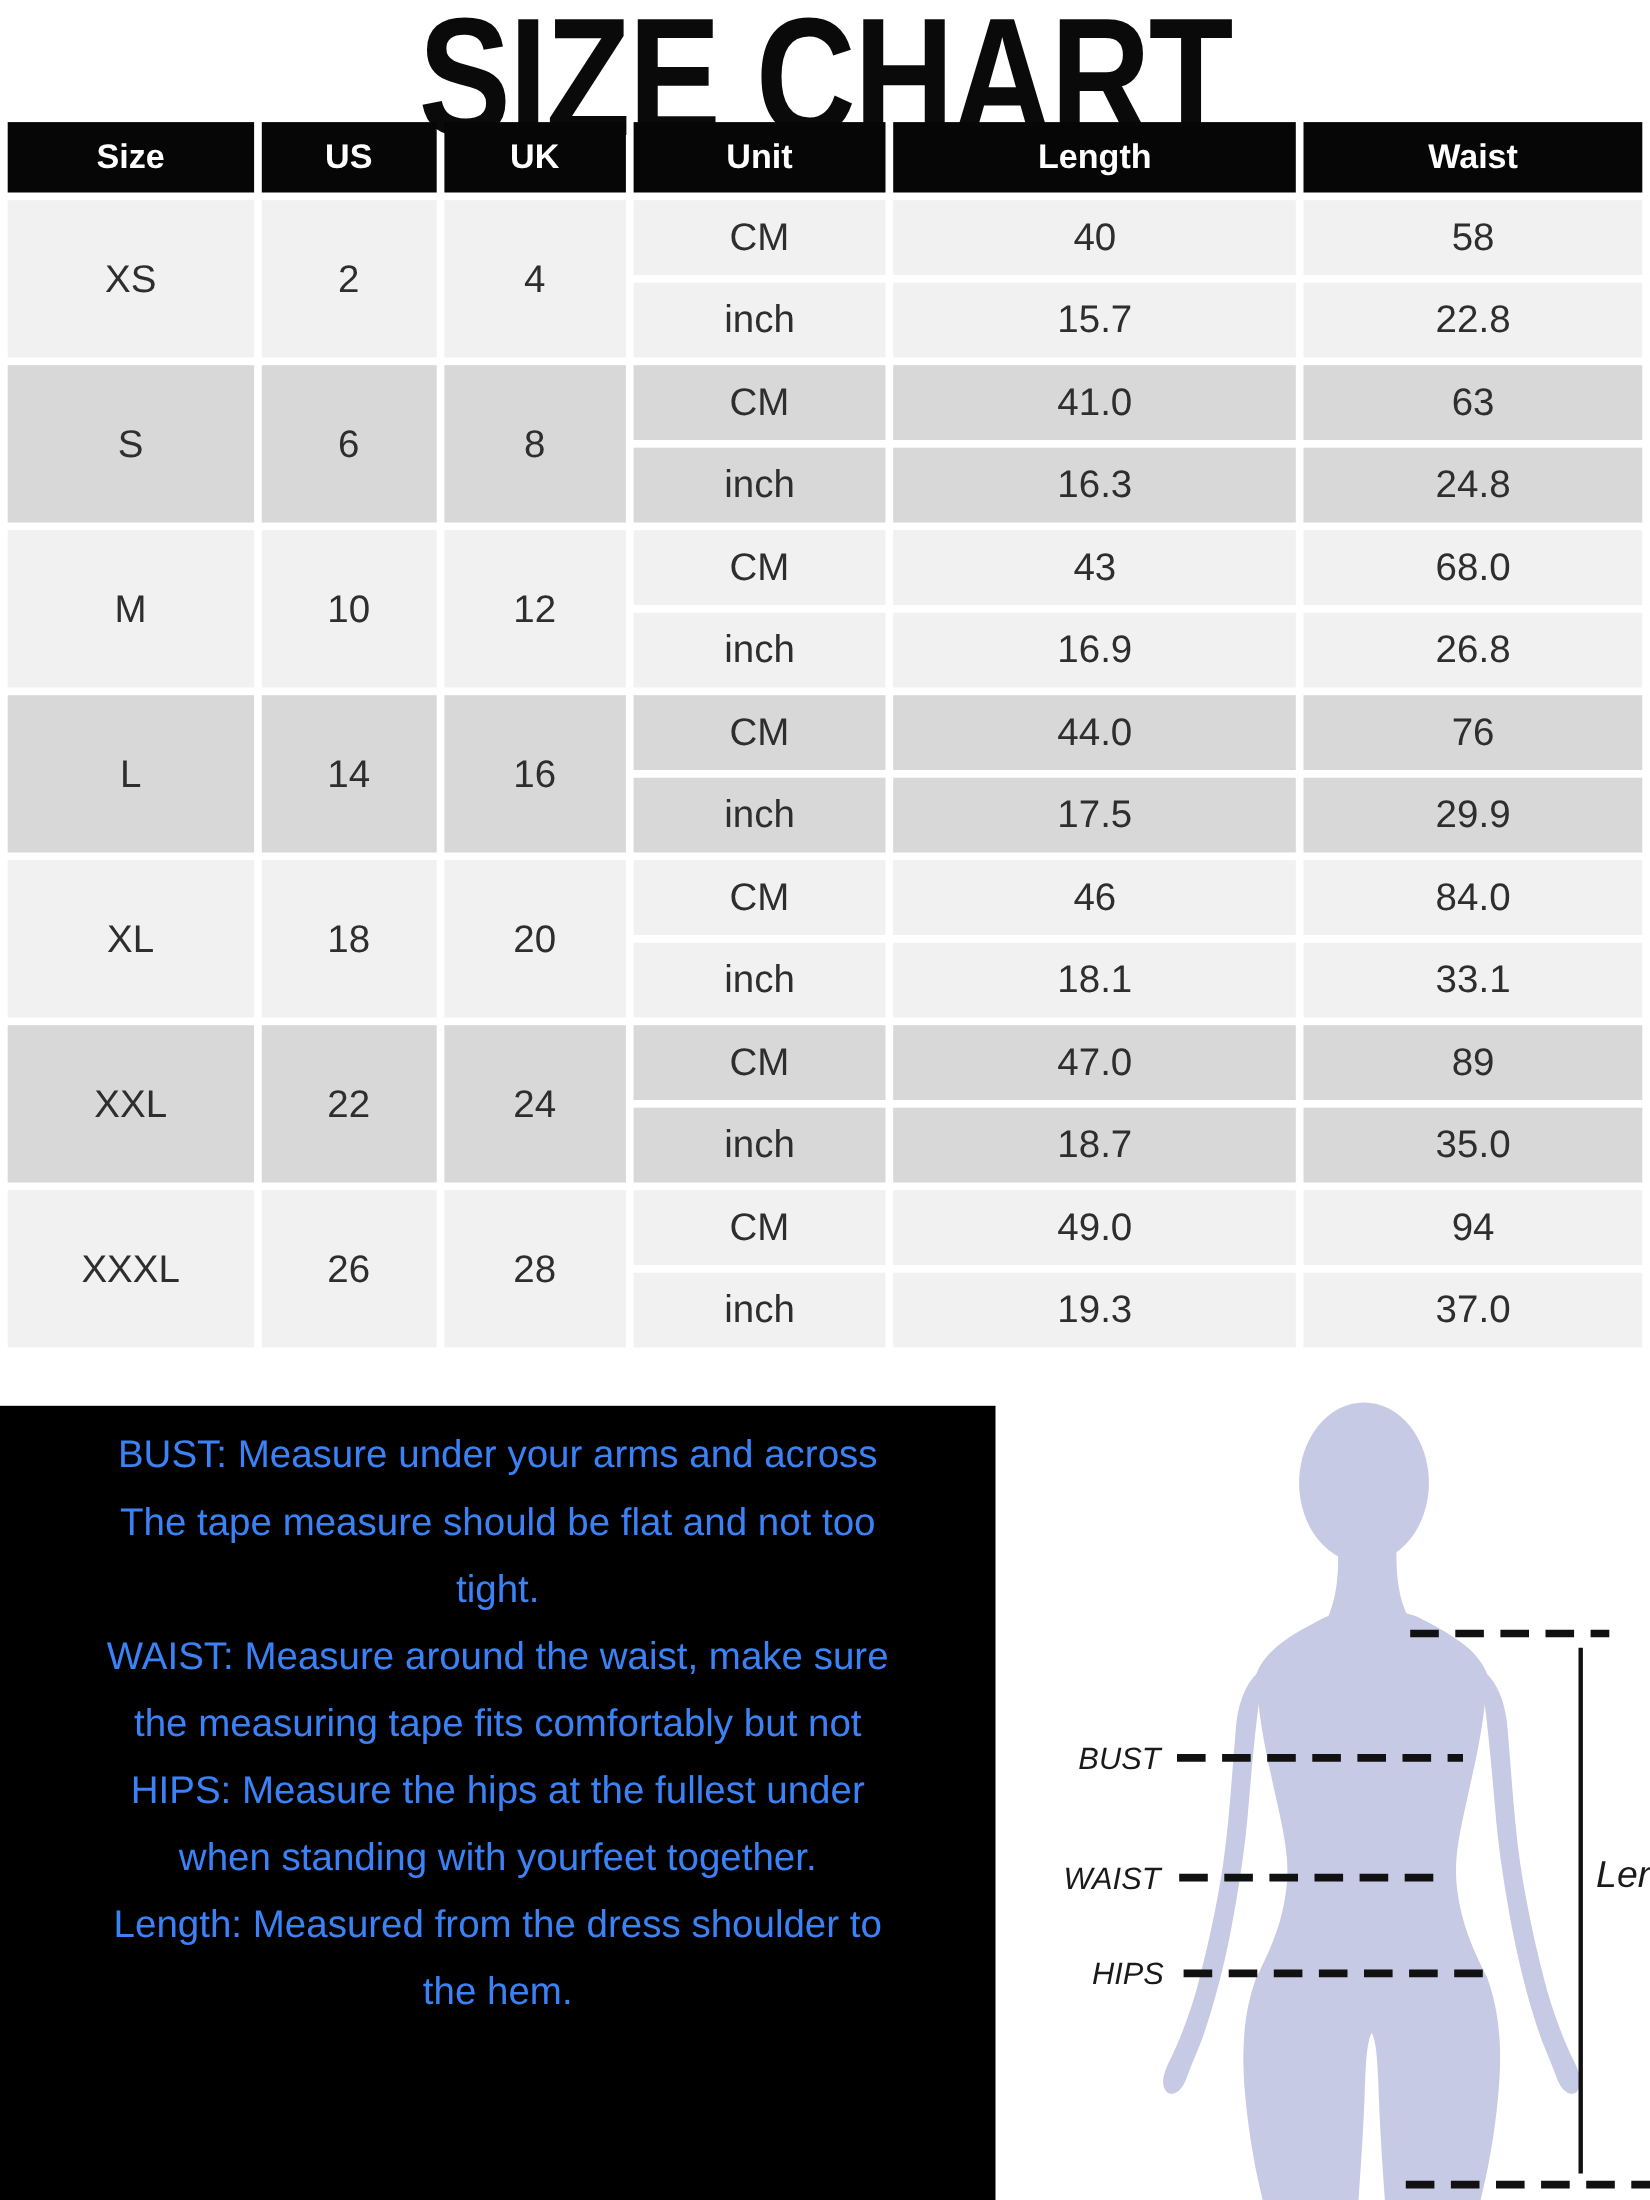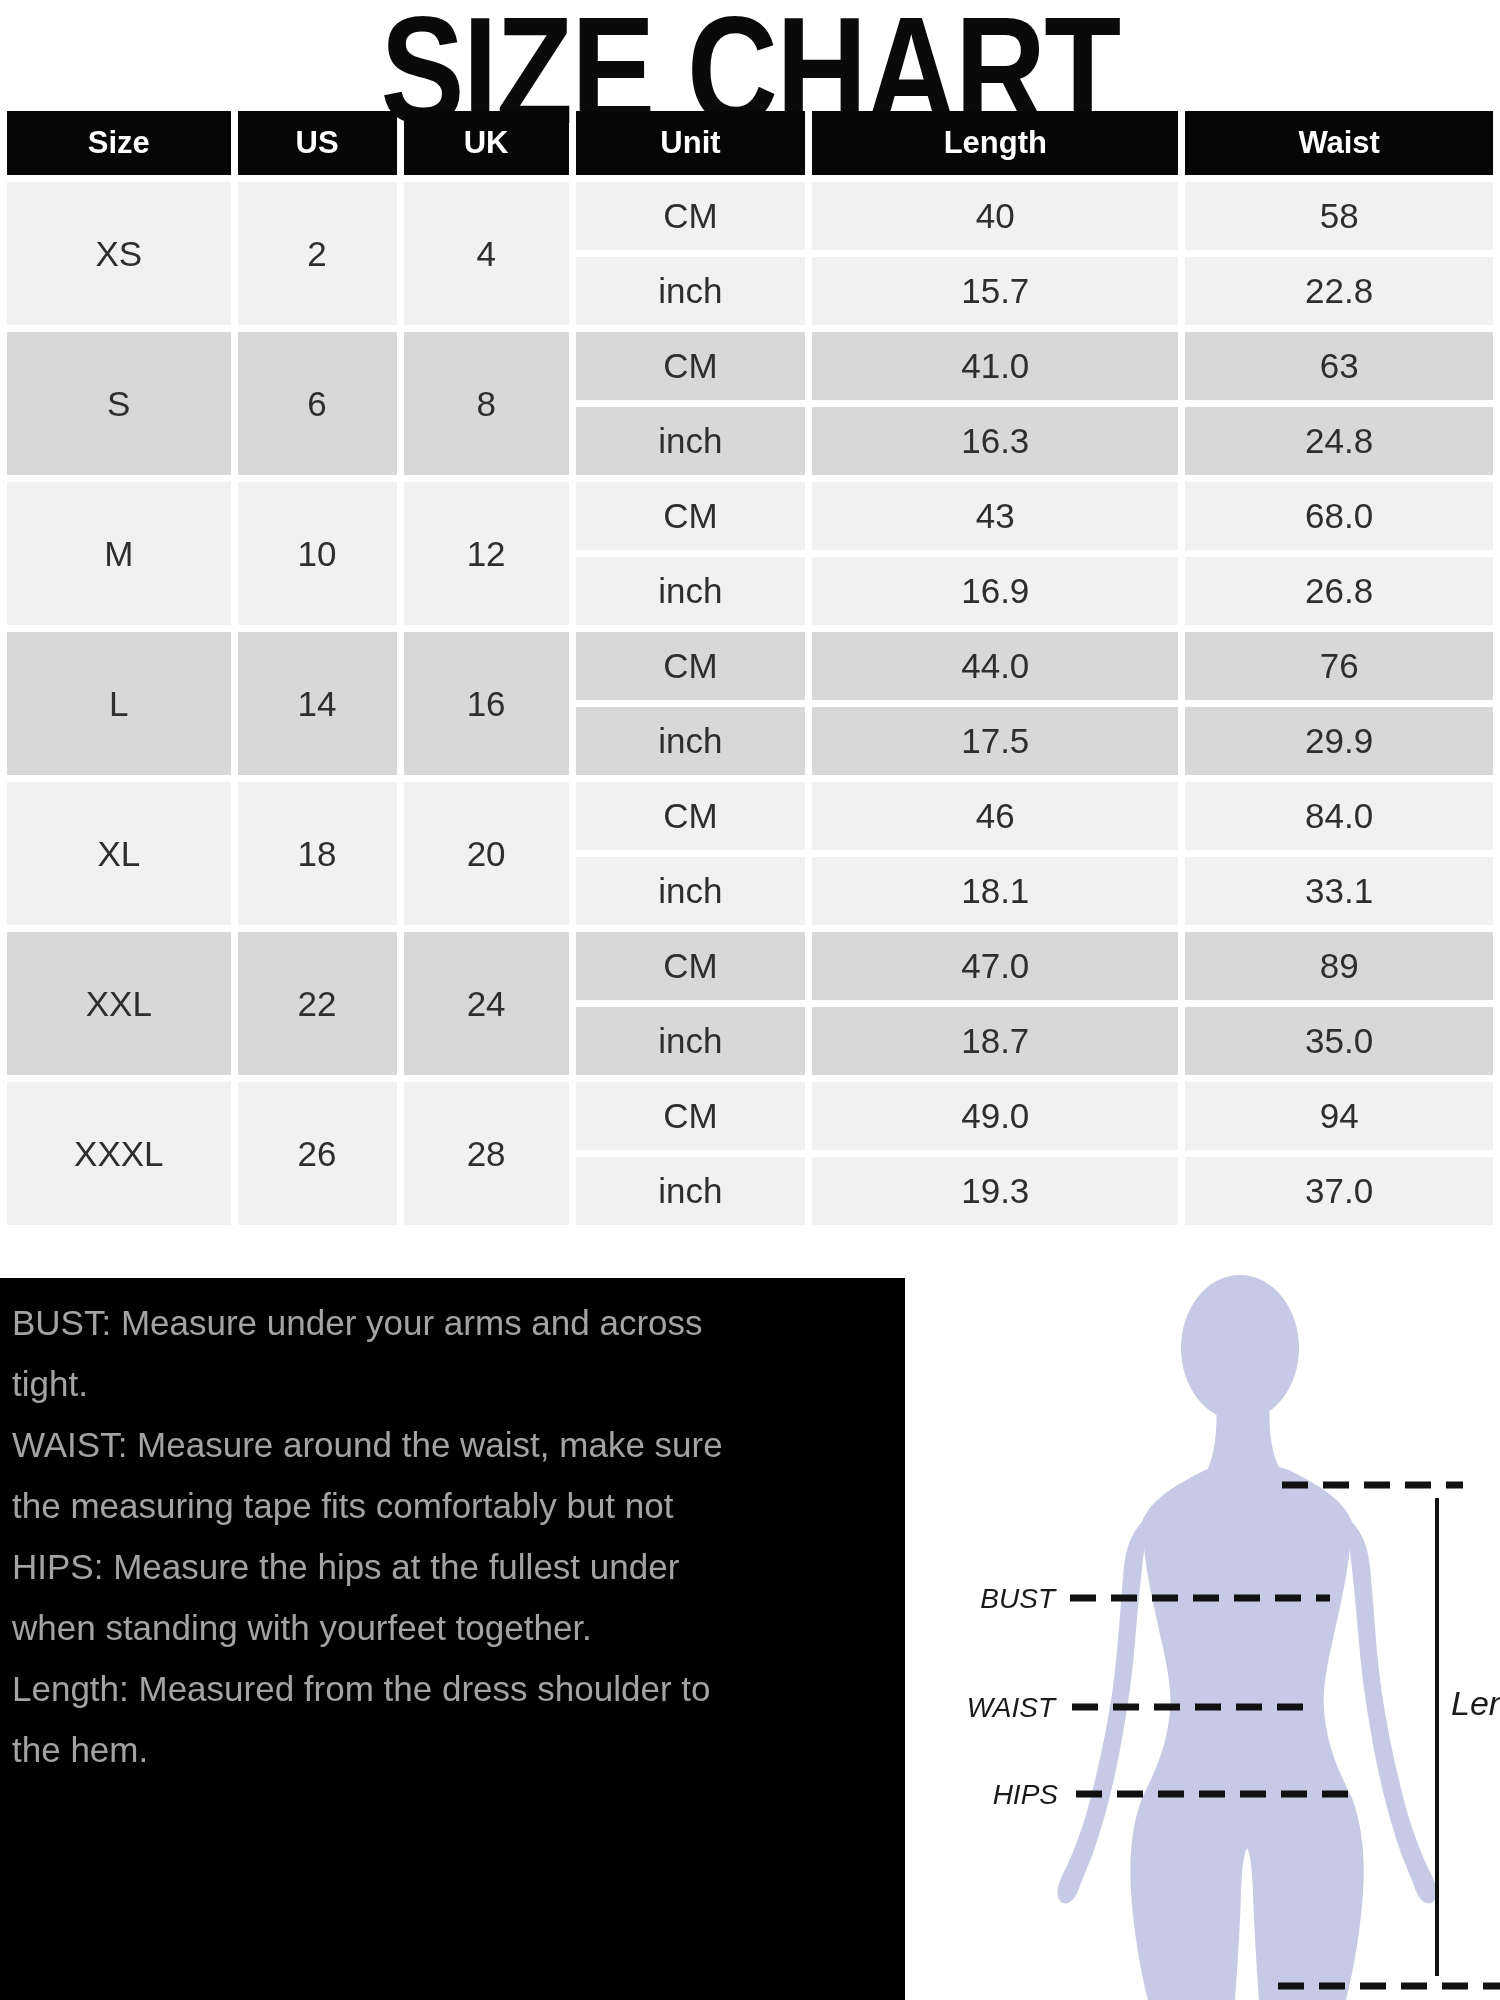--- a/index.html
+++ b/index.html
@@ -26,22 +26,22 @@
     text-align:center;vertical-align:middle;height:66px;
     font-size:35px;font-weight:400;color:#2e2e2e;
   }
   tbody.light td{background:#f2f1f1;}
   tbody.dark td{background:#d9d8d8;}
   col.c-size{width:14.9%;} col.c-us{width:10.6%;} col.c-uk{width:11.0%;}
   col.c-unit{width:15.3%;} col.c-length{width:24.4%;} col.c-waist{width:20.5%;}
   
   .notes{
     position:absolute;left:0;top:1278px;width:905px;height:722px;
-    background:#000000;color:#a3a3a3;box-sizing:border-box;
-    padding:14px 12px 0 12px;z-index:3;
+    background:#000000;color:#3b82f6;box-sizing:border-box;
+    padding:14px 12px 0 12px;z-index:3;text-align:center;
   }
   .notes .line{
     font-size:35px;line-height:61px;white-space:nowrap;font-weight:400;
   }
   
   .figure-area{
     position:absolute;left:943px;top:1270px;width:661px;height:730px;z-index:1;font-style:italic;
   }
   .figure-area svg{display:block;}
   svg text{font-family:"Liberation Sans", sans-serif;fill:#1a1a1a;}
@@ -183,20 +183,21 @@
         <td>inch</td>
         <td>19.3</td>
         <td>37.0</td>
       </tr>
     </tbody>
   </table>
 </div>
 
 <div class="notes">
   <div class="line">BUST: Measure under your arms and across</div>
+  <div class="line">The tape measure should be flat and not too</div>
   <div class="line">tight.</div>
   <div class="line">WAIST: Measure around the waist, make sure</div>
   <div class="line">the measuring tape fits comfortably but not</div>
   <div class="line">HIPS: Measure the hips at the fullest under</div>
   <div class="line">when standing with yourfeet together.</div>
   <div class="line">Length: Measured from the dress shoulder to</div>
   <div class="line">the hem.</div>
 </div>
 
 <div class="figure-area">

